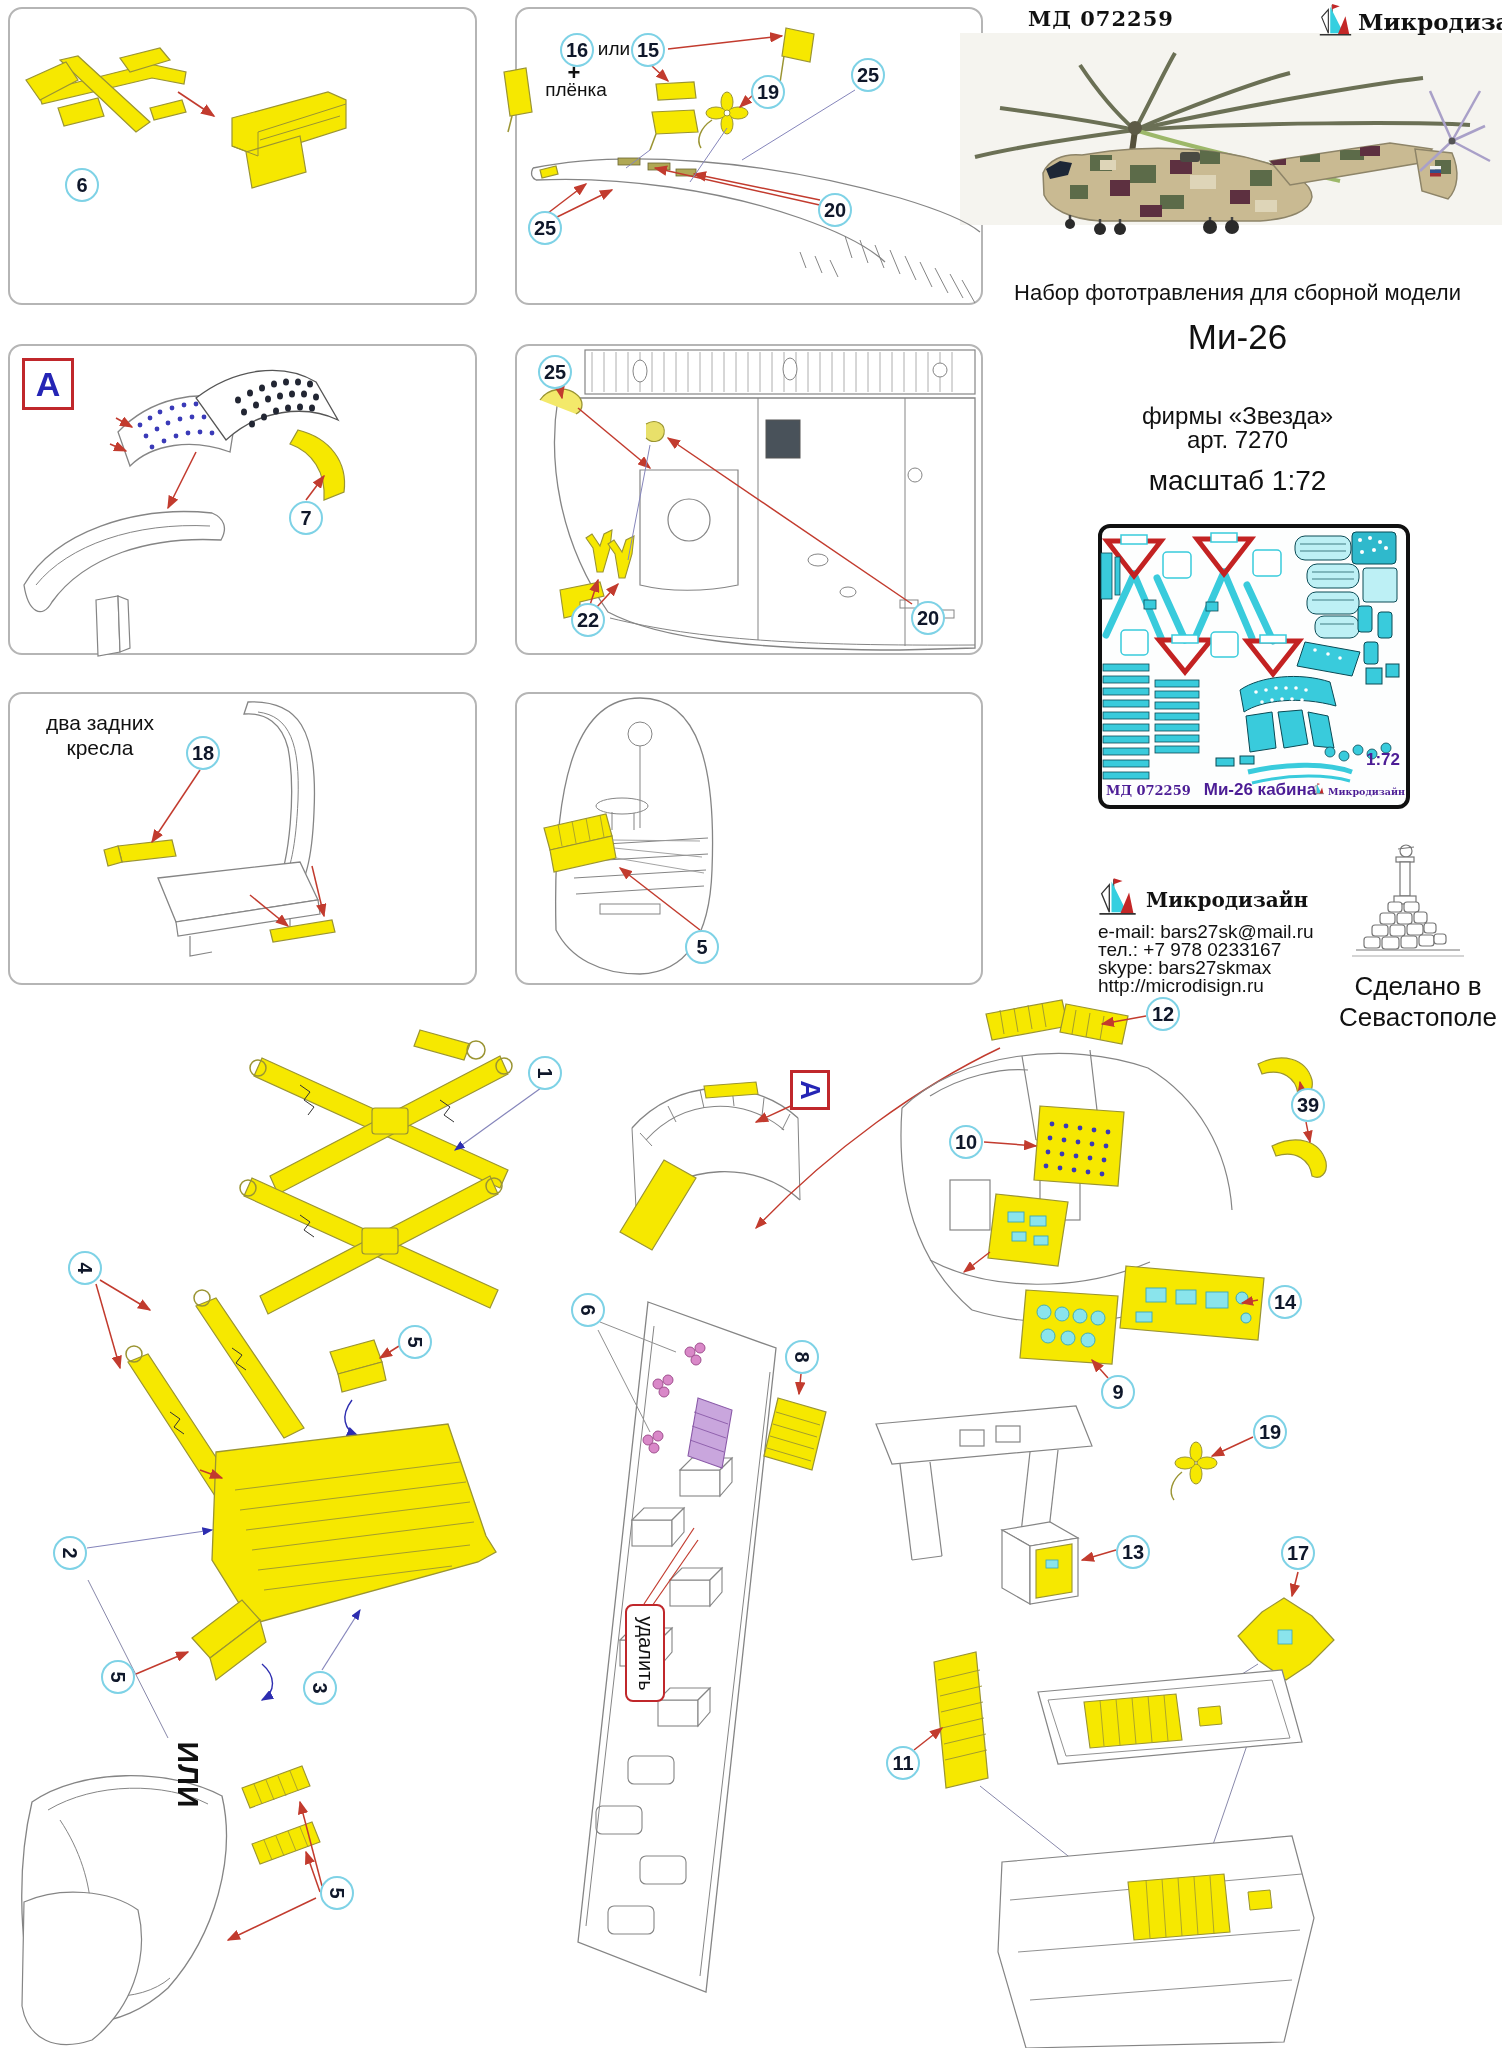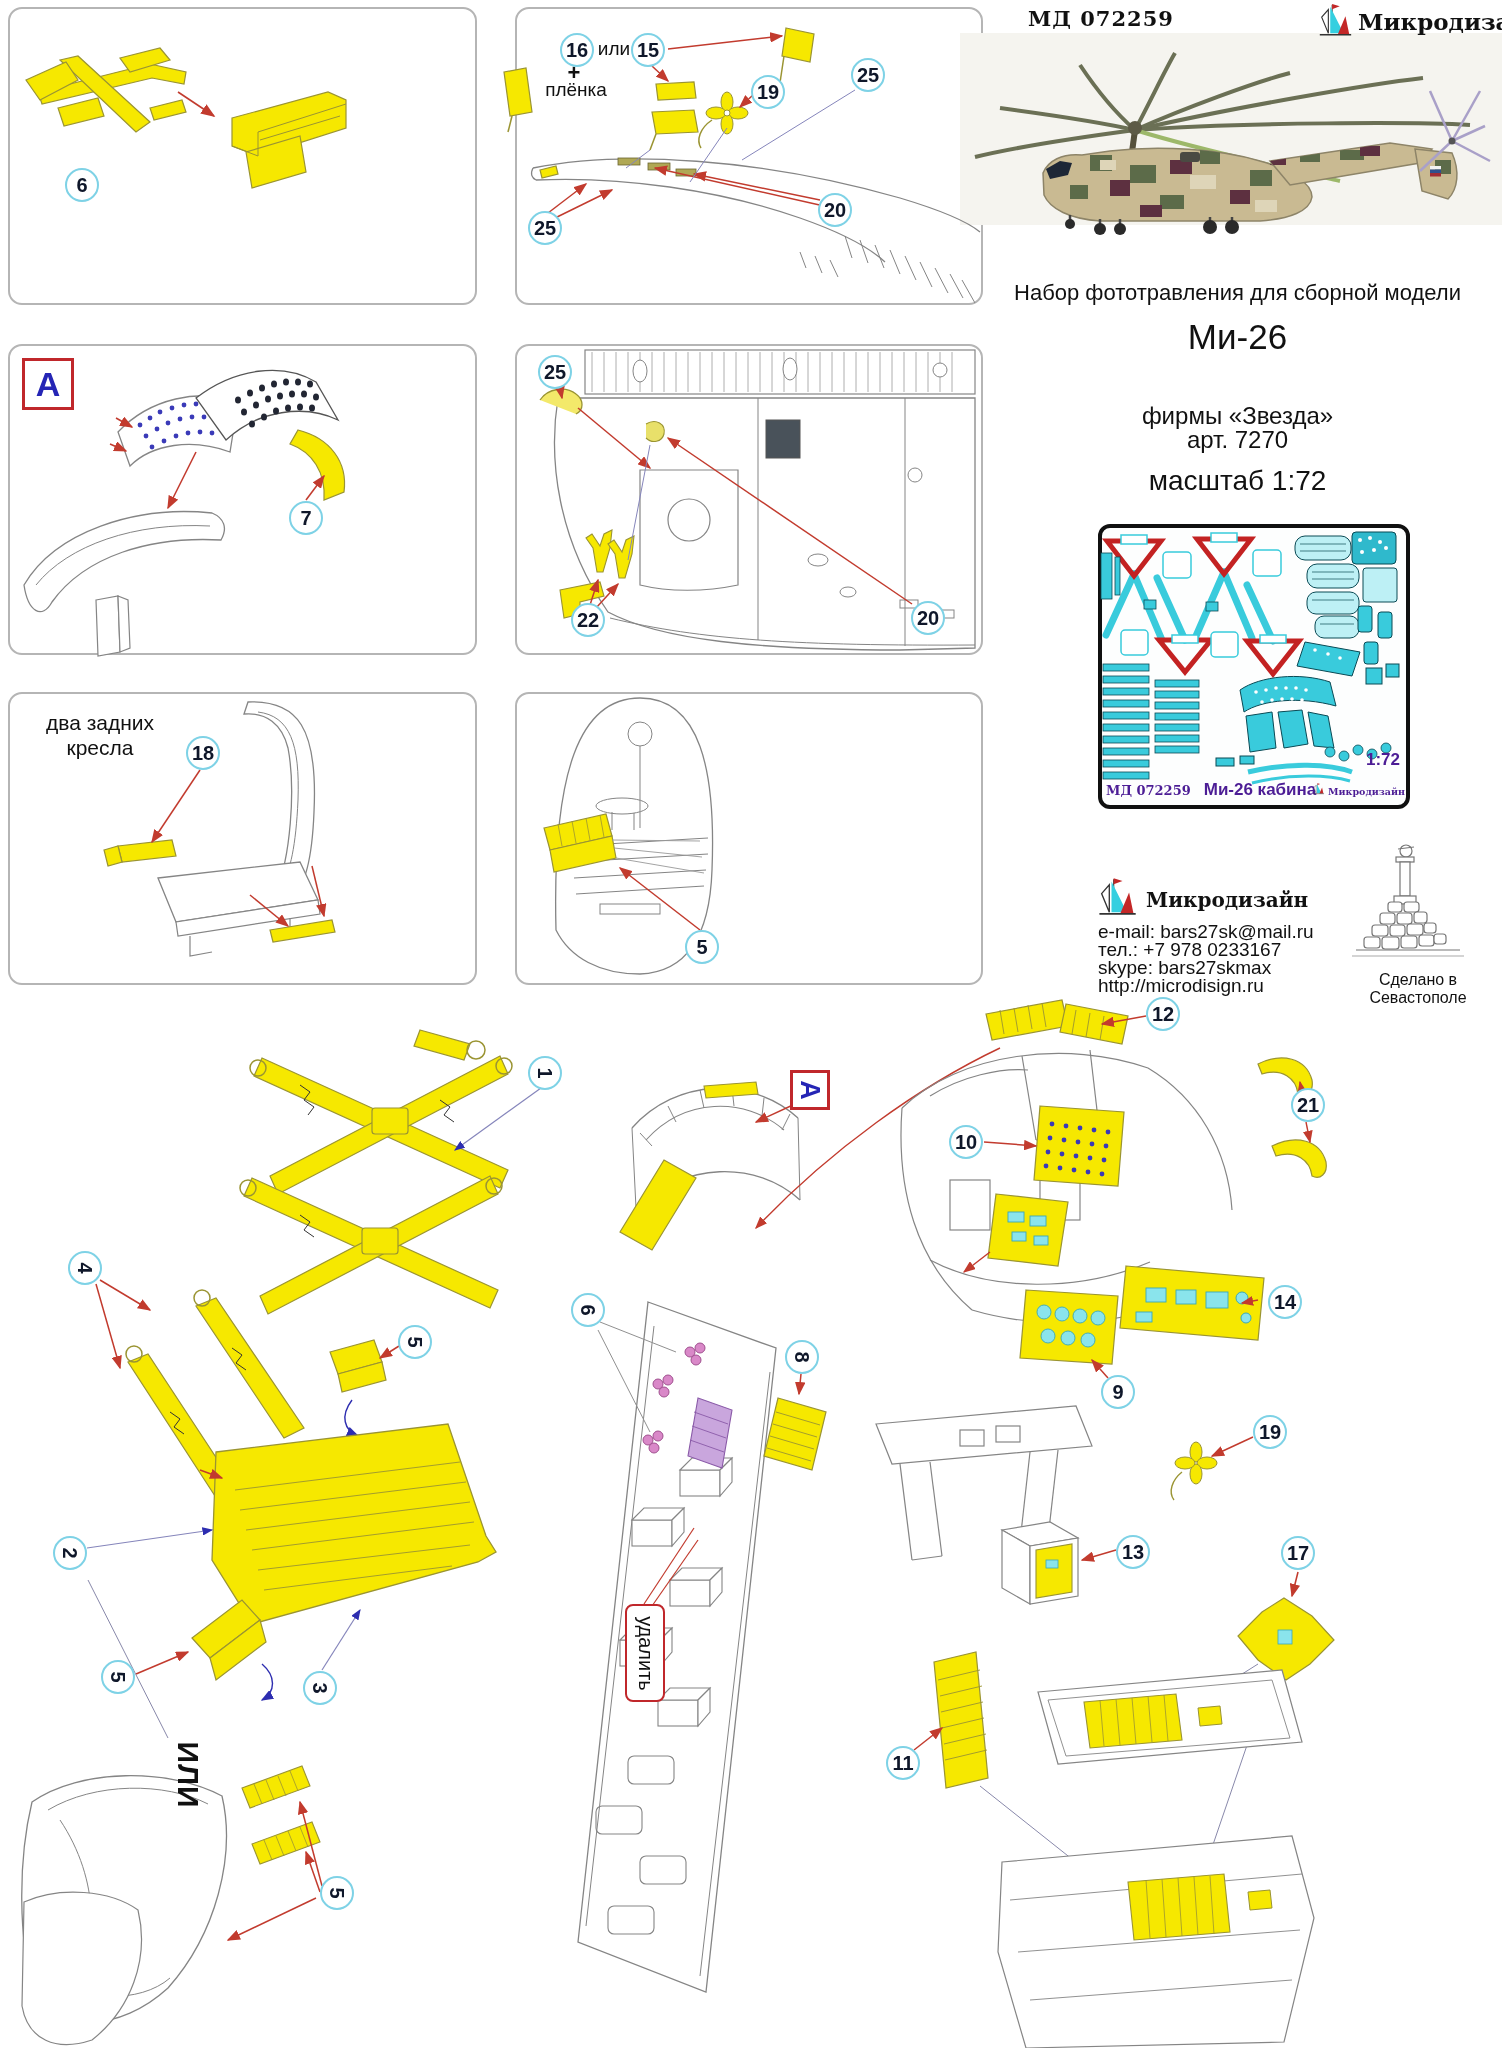--- a/index.html
+++ b/index.html
@@ -834,21 +834,21 @@
   <div class="txt serifbrand cyantxt" style="left:1328px;top:786px;font-size:9.5px">Микродизайн</div>
 
   <svg class="txt" style="left:1094px;top:876px" width="46" height="44" viewBox="0 0 40 40">
       <use href="#sails"></use>
     </svg>
   <div class="txt serifbrand" style="left:1146px;top:888px;font-size:20px">Микродизайн</div>
   <div class="txt" style="left:1098px;top:921px;font-size:19px">e-mail: bars27sk@mail.ru</div>
   <div class="txt" style="left:1098px;top:939px;font-size:19px">тел.: +7 978 0233167</div>
   <div class="txt" style="left:1098px;top:957px;font-size:19px">skype: bars27skmax</div>
   <div class="txt" style="left:1098px;top:975px;font-size:19px">http://microdisign.ru</div>
-  <div class="txt center" style="left:1338px;top:971px;width:160px;font-size:16px">Сделано в Севастополе</div>
+  <div class="txt center" style="left:1338px;top:971px;width:160px;font-size:26px">Сделано в Севастополе</div>
 
   <div class="amark" style="left:22px;top:358px;width:52px;height:52px;font-size:34px">А</div>
   <div class="amark rot" style="left:790px;top:1070px;width:40px;height:40px;font-size:27px">А</div>
 
   <div class="txt center" style="left:596px;top:38px;width:36px;font-size:19px">или</div>
   <div class="txt center" style="left:560px;top:60px;width:28px;font-size:22px;font-weight:bold">+</div>
   <div class="txt center" style="left:538px;top:79px;width:76px;font-size:19px">плёнка</div>
   <div class="txt center" style="left:24px;top:710px;width:152px;font-size:21px;line-height:1.2">два задних кресла</div>
   <div class="orbig" style="left:158px;top:1742px;width:60px;height:66px">
     <span>ИЛИ</span>
@@ -876,21 +876,21 @@
   <div class="co rot" style="left:398px;top:1325px">5</div>
   <div class="co rot" style="left:53px;top:1536px">2</div>
   <div class="co rot" style="left:303px;top:1671px">3</div>
   <div class="co rot" style="left:101px;top:1660px">5</div>
   <div class="co rot" style="left:320px;top:1876px">5</div>
 
   <div class="co rot" style="left:571px;top:1293px">6</div>
   <div class="co rot" style="left:785px;top:1340px">8</div>
 
   <div class="co" style="left:1146px;top:997px">12</div>
-  <div class="co" style="left:1291px;top:1088px">21</div>
+  <div class="co" style="left:1291px;top:1088px">39</div>
   <div class="co" style="left:949px;top:1125px">10</div>
   <div class="co" style="left:1268px;top:1285px">14</div>
   <div class="co" style="left:1101px;top:1375px">9</div>
   <div class="co" style="left:1253px;top:1415px">19</div>
   <div class="co" style="left:1116px;top:1535px">13</div>
   <div class="co" style="left:1281px;top:1536px">17</div>
   <div class="co" style="left:886px;top:1746px">11</div>
 
 </div>
 

